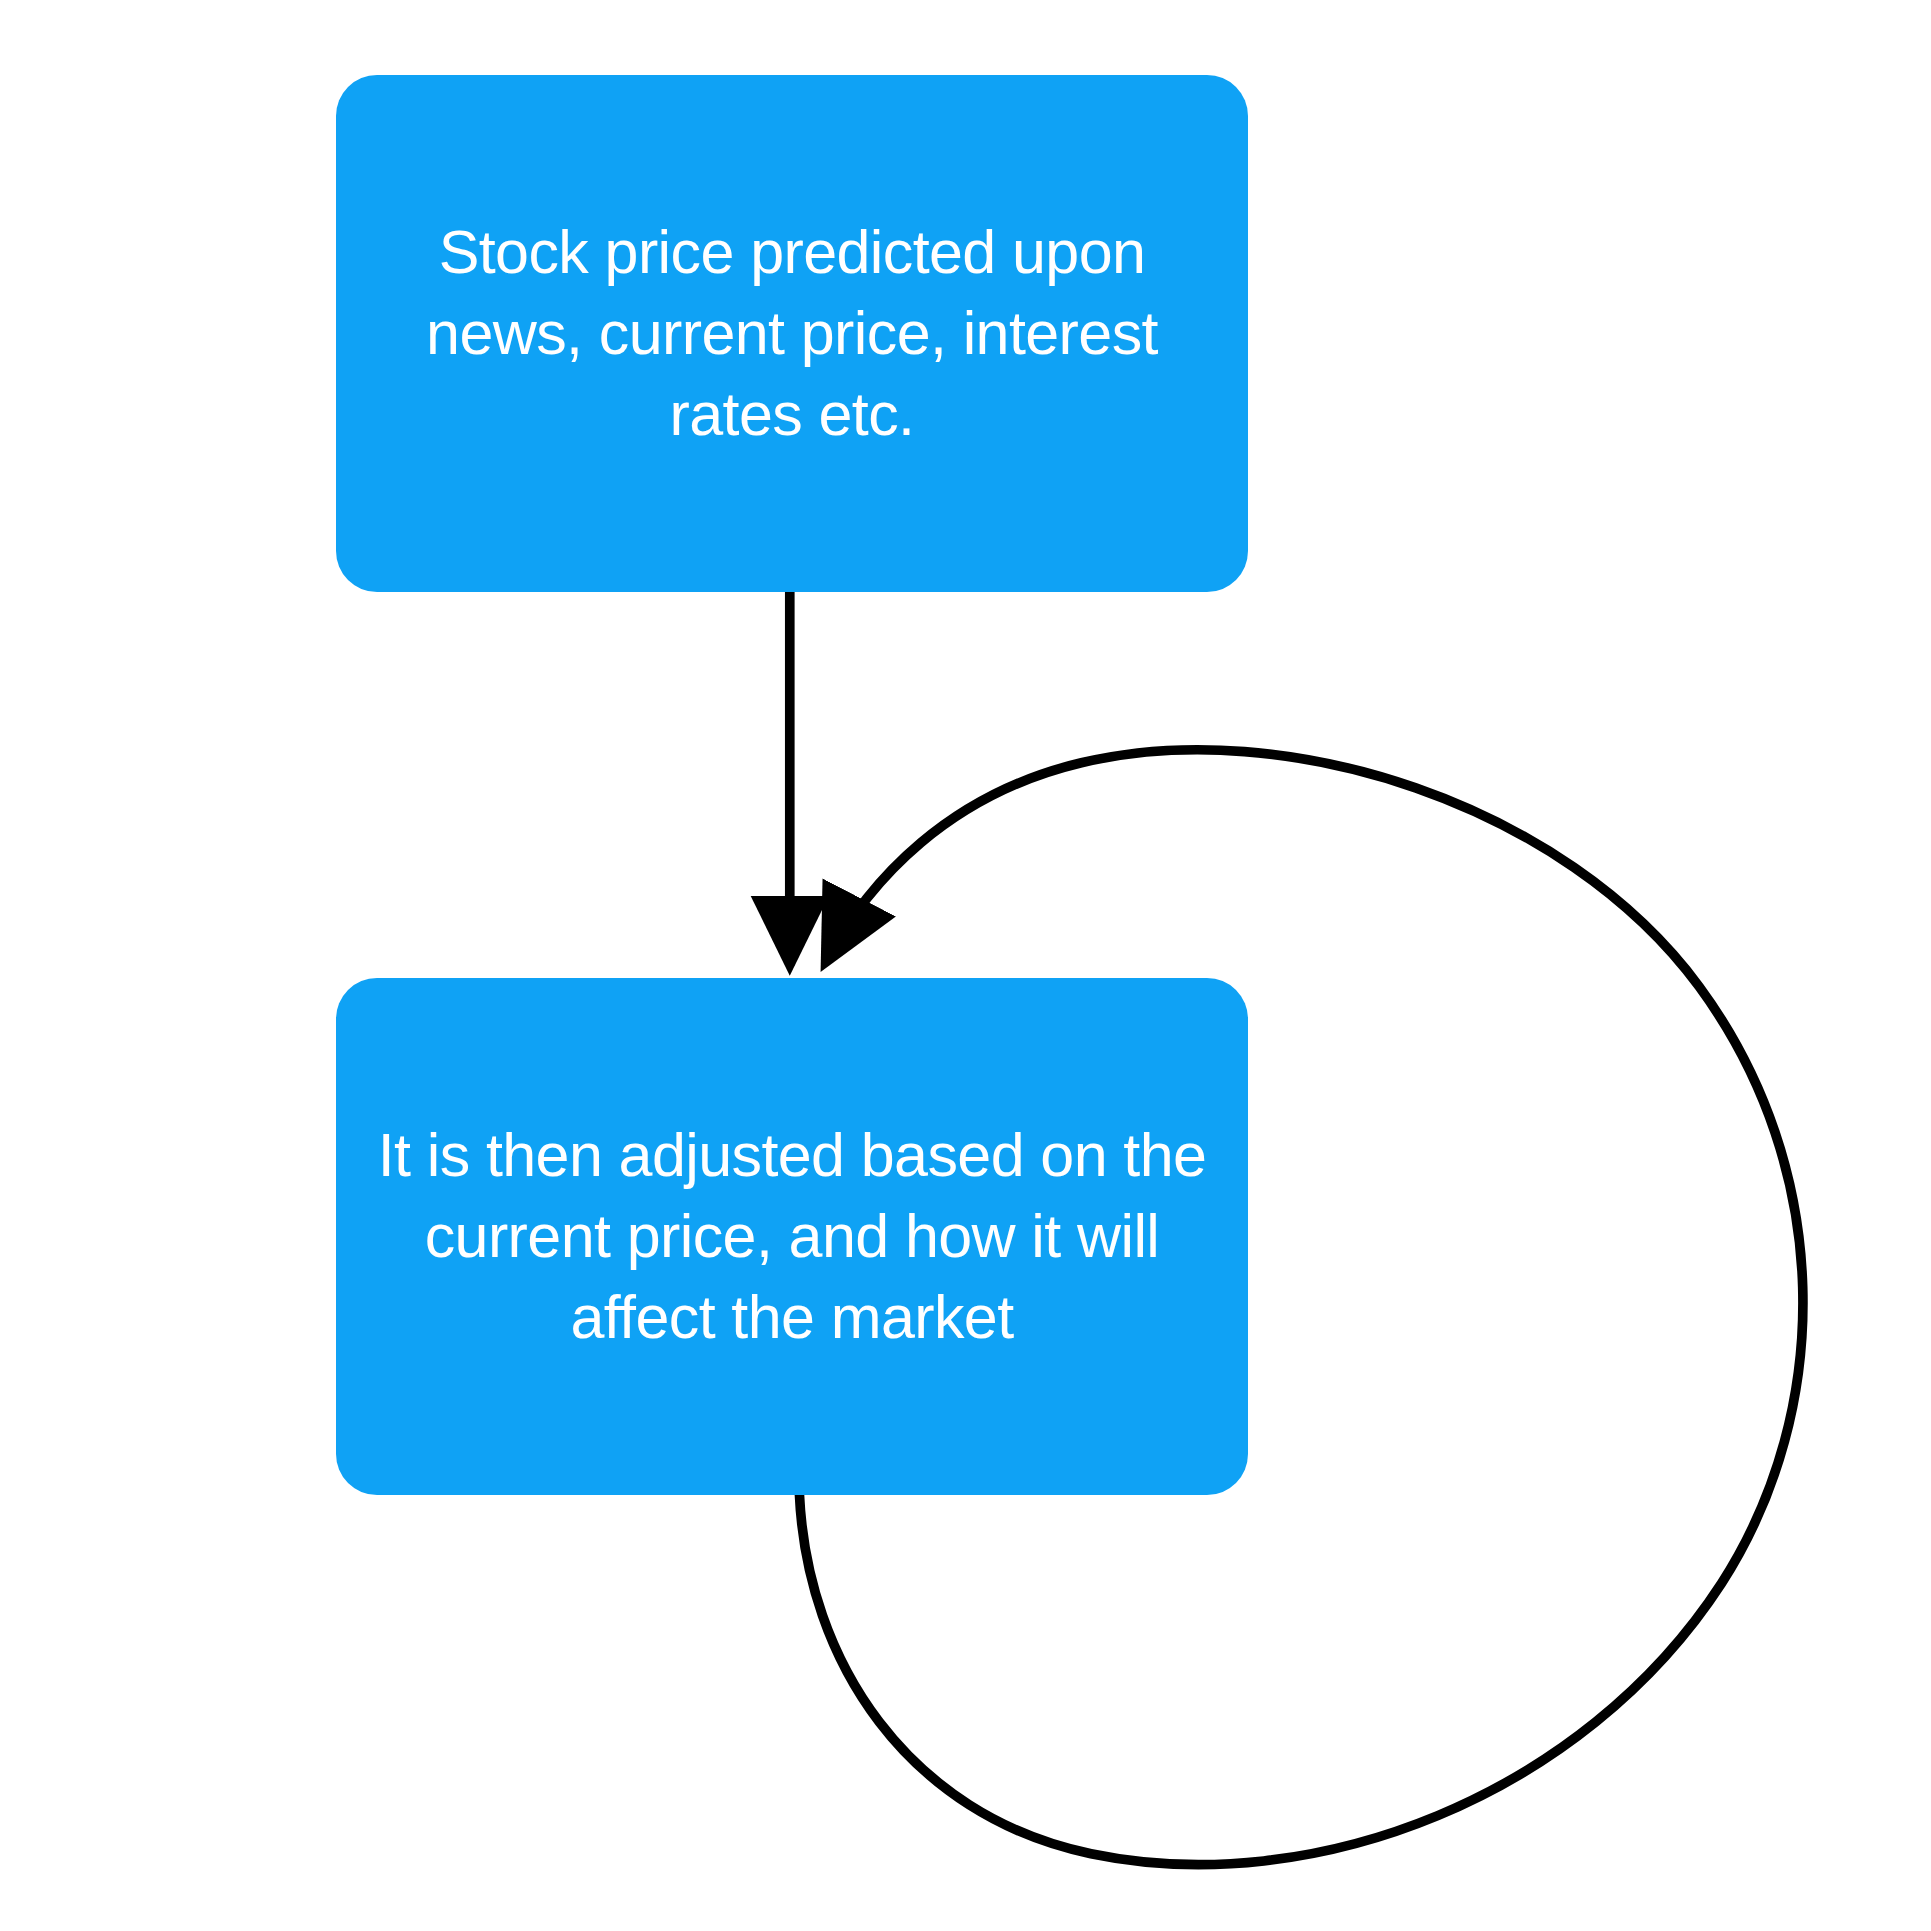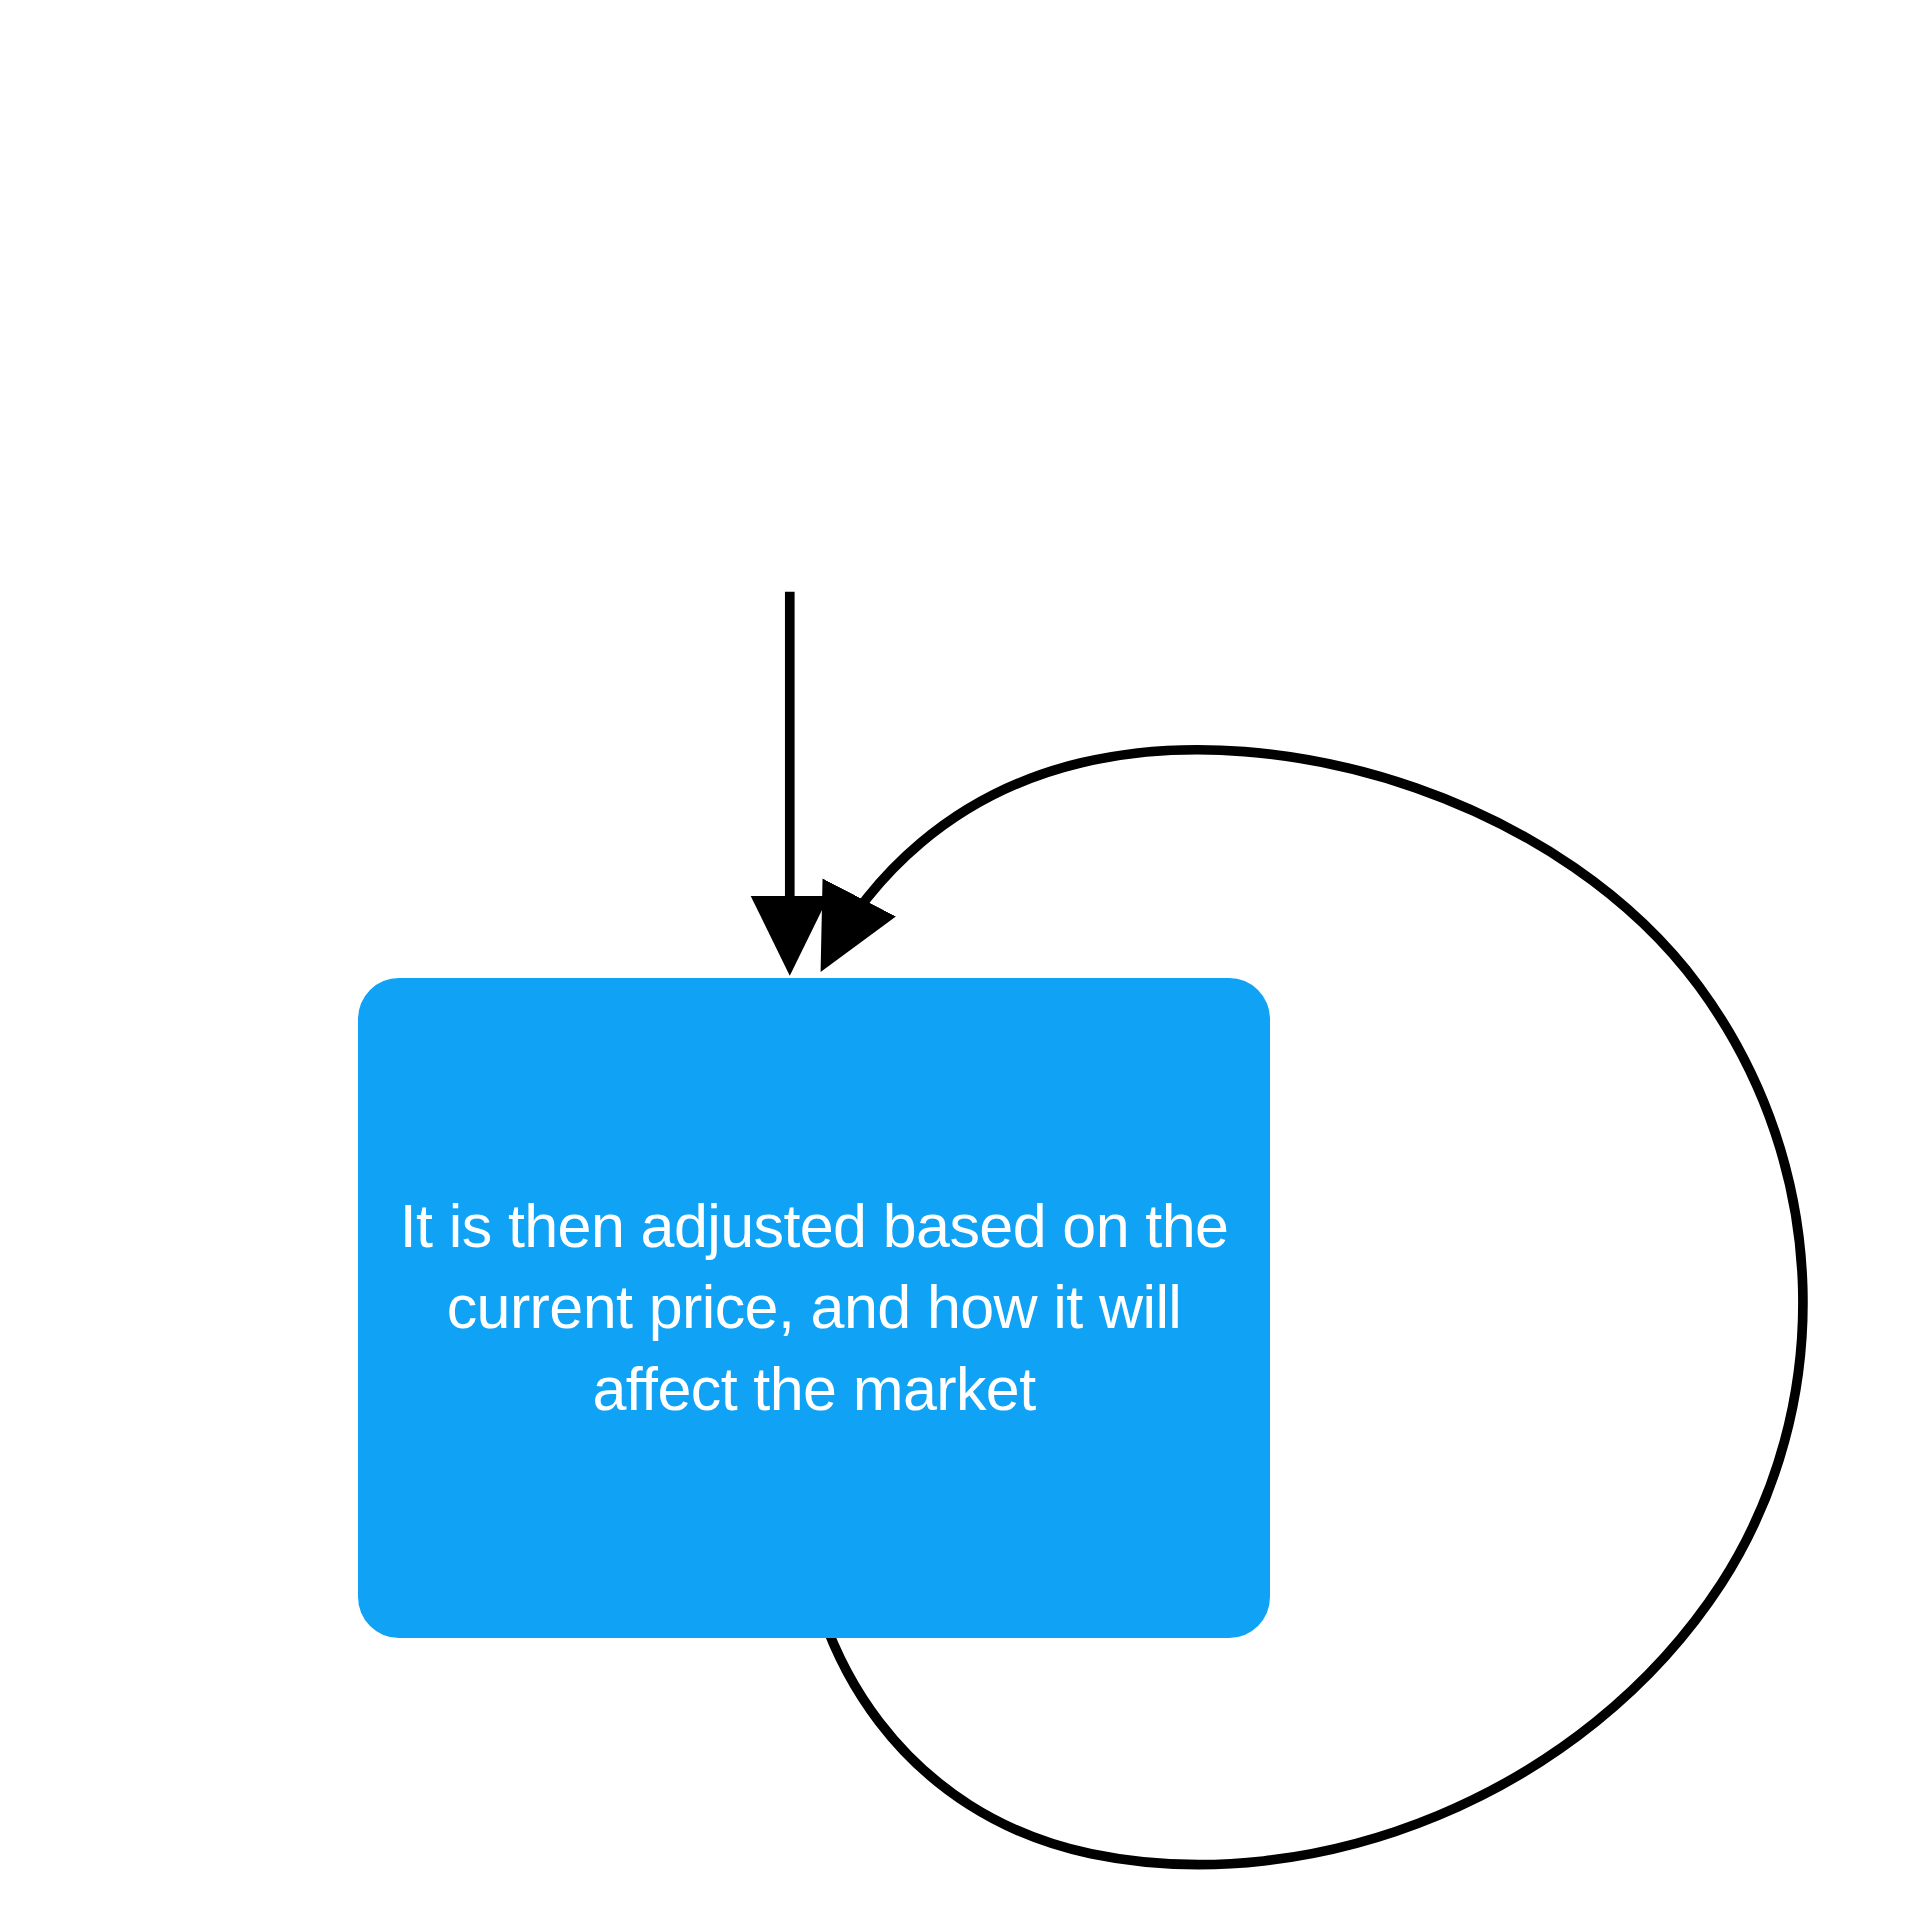--- a/index.html
+++ b/index.html
@@ -51,22 +51,21 @@
   #node-predict {
     left: 336px;
     top: 75px;
     width: 912px;
     height: 517px;
   }
   #node-adjust {
     left: 336px;
     top: 978px;
     width: 912px;
-    height: 660px;
-    margin-left: 22px;
+    height: 517px;
   }
 </style>
 </head>
 <body>
 
 <div id="canvas">
 
   <svg id="edges" viewBox="0 0 2000 2000">
     <defs>
       <marker id="arrow-straight" viewBox="0 0 12 12" refX="9.6" refY="6" markerWidth="9" markerHeight="9" orient="auto-start-reverse">
@@ -80,19 +79,22 @@
     <path d="M 818 613 L 818 1000" fill="none" stroke="#000000" stroke-width="10" marker-end="url(#arrow-straight)"></path>
 
     <path d="M 828 1548
              C 836 1720, 940 1880, 1130 1920
              C 1360 1968, 1640 1860, 1783 1640
              C 1900 1458, 1898 1210, 1760 1022
              C 1620 832, 1330 740, 1120 790
              C 985 822, 900 910, 855 997" fill="none" stroke="#000000" stroke-width="10" stroke-linecap="butt" marker-end="url(#arrow-loop)"></path>
   </svg>
 
+  <div class="node" id="node-predict">
+    <span class="node-label">Stock price predicted upon news, current price, interest rates etc.</span>
+  </div>
 
   <div class="node" id="node-adjust">
     <span class="node-label">It is then adjusted based on the current price, and how it will affect the market</span>
   </div>
 
 </div>
 
 
 </body></html>

